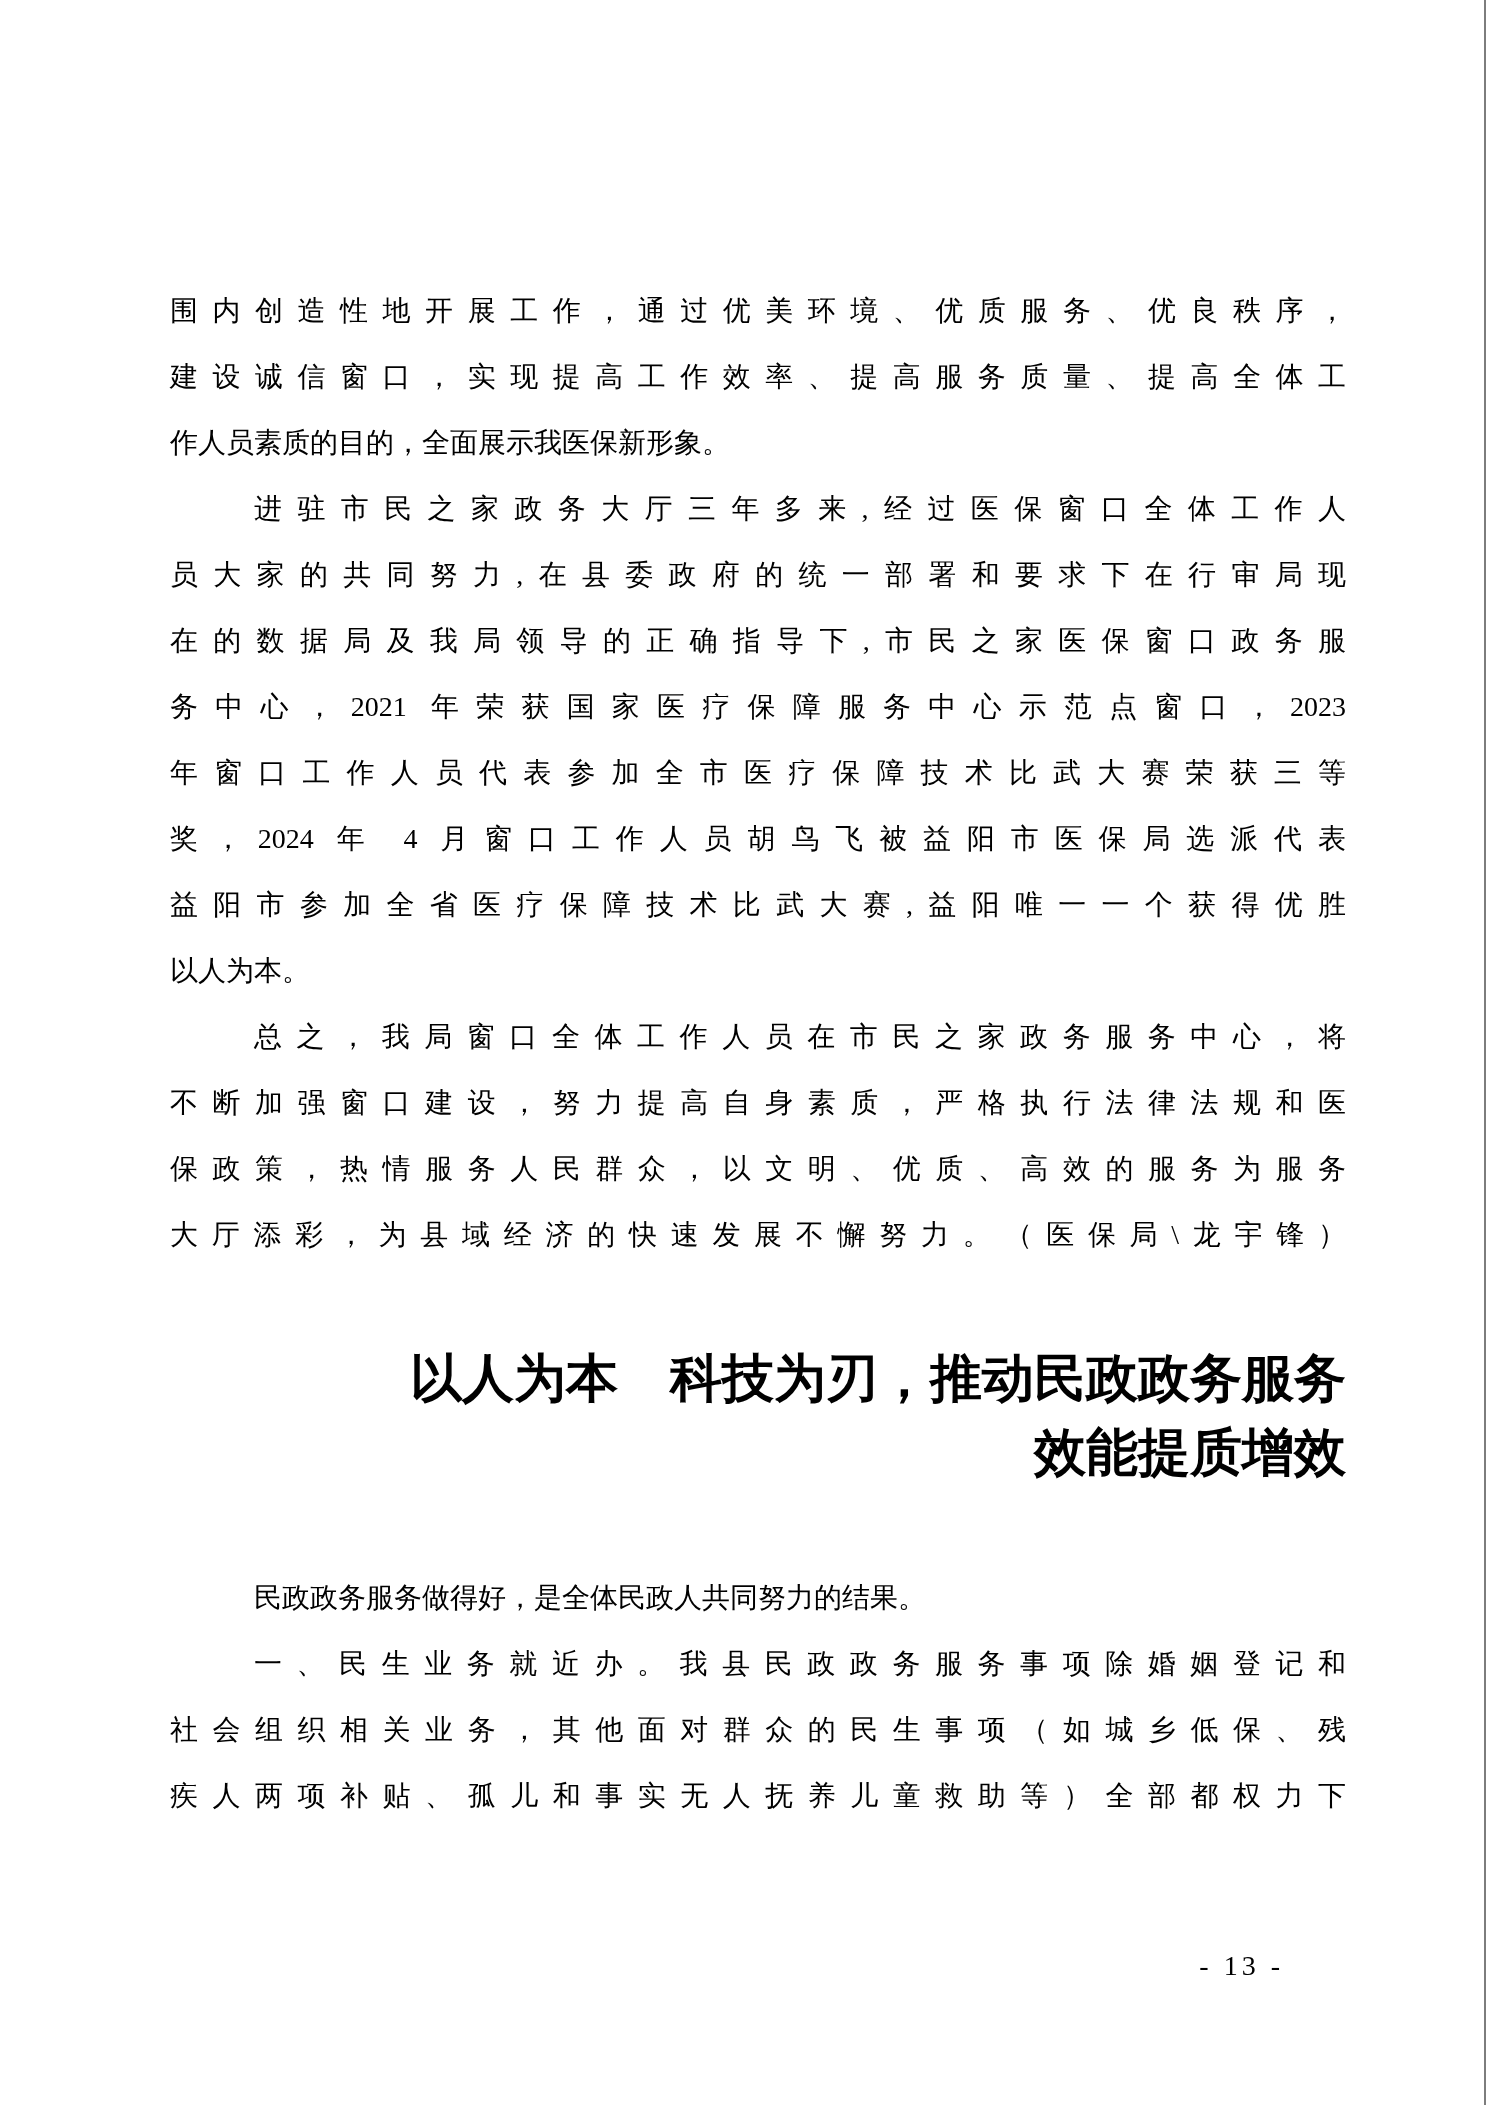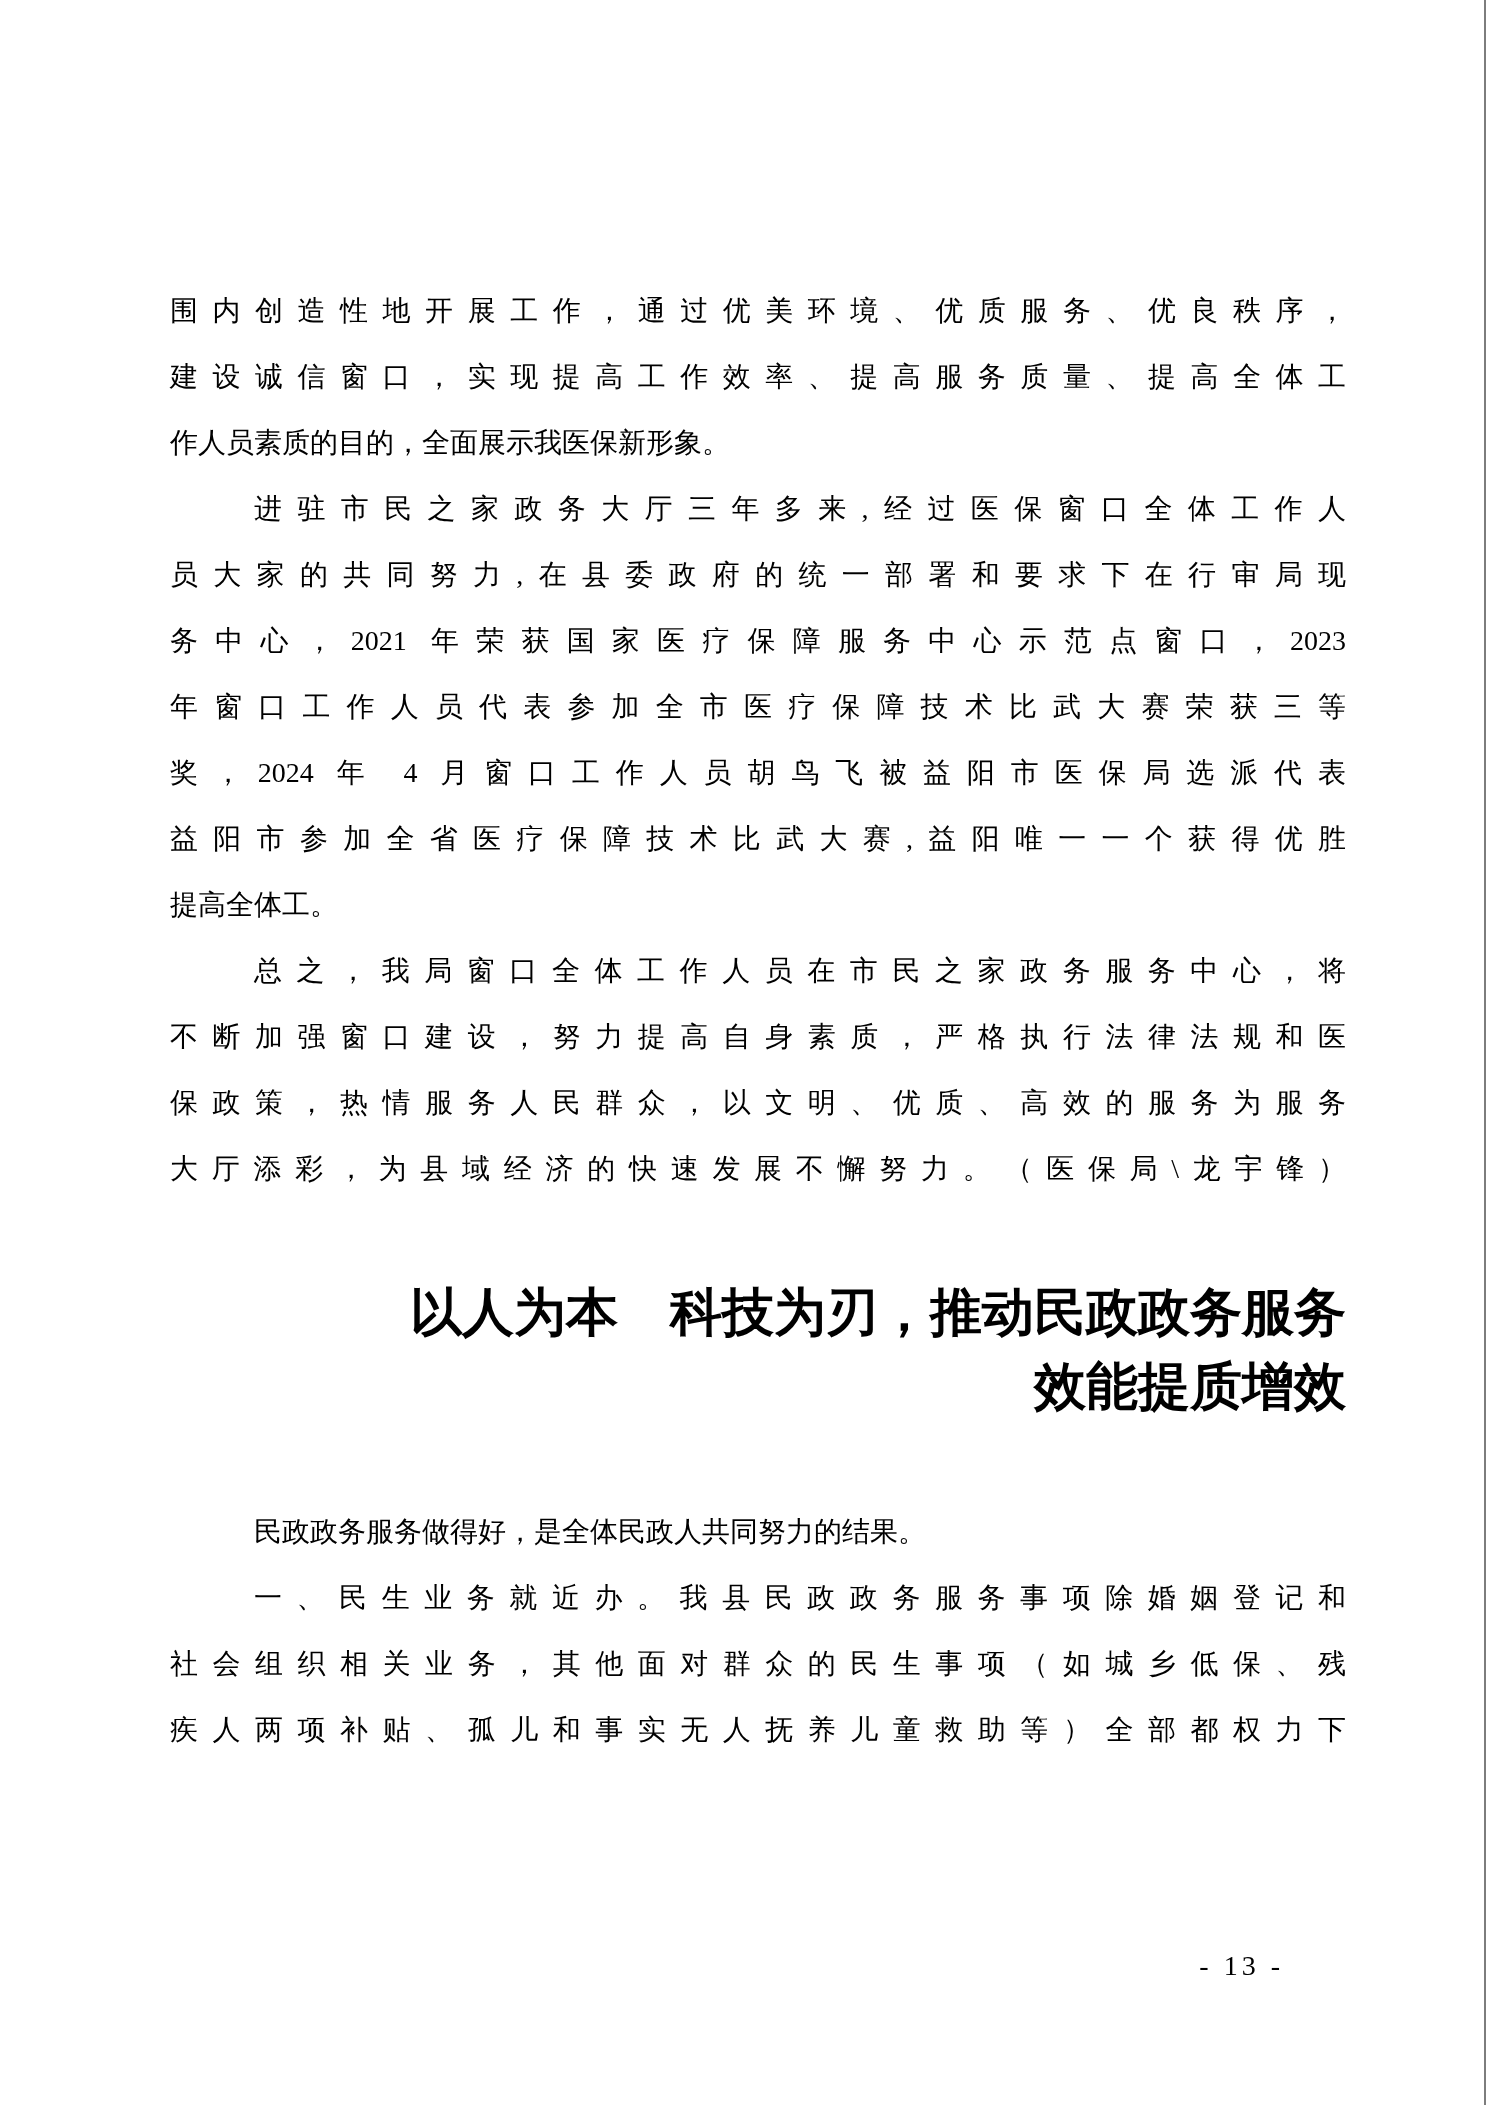--- a/index.html
+++ b/index.html
@@ -74,25 +74,26 @@
 
     <div>
       <div class="line just">围内创造性地开展工作，通过优美环境、优质服务、优良秩序，</div>
       <div class="line just">建设诚信窗口，实现提高工作效率、提高服务质量、提高全体工</div>
       <div class="line left">作人员素质的目的，全面展示我医保新形象。</div>
     </div>
 
     <div>
       <div class="line just ind">进驻市民之家政务大厅三年多来,经过医保窗口全体工作人</div>
       <div class="line just">员大家的共同努力,在县委政府的统一部署和要求下在行审局现</div>
+      <div class="line just">在的数据局及我局领导的正确指导下,市民之家医保窗口政务服</div>
       <div class="line just">务中心，2021 年荣获国家医疗保障服务中心示范点窗口，2023</div>
       <div class="line just">年窗口工作人员代表参加全市医疗保障技术比武大赛荣获三等</div>
       <div class="line just">奖，2024 年 4 月窗口工作人员胡鸟飞被益阳市医保局选派代表</div>
       <div class="line just">益阳市参加全省医疗保障技术比武大赛,益阳唯一一个获得优胜</div>
-      <div class="line left">提高全体工。</div>
+      <div class="line left">以人为本。</div>
     </div>
 
     <div>
       <div class="line just ind">总之，我局窗口全体工作人员在市民之家政务服务中心，将</div>
       <div class="line just">不断加强窗口建设，努力提高自身素质，严格执行法律法规和医</div>
       <div class="line just">保政策，热情服务人民群众，以文明、优质、高效的服务为服务</div>
       <div class="line just">大厅添彩，为县域经济的快速发展不懈努力。（医保局\龙宇锋）</div>
     </div>
 
     <div class="article-title">

